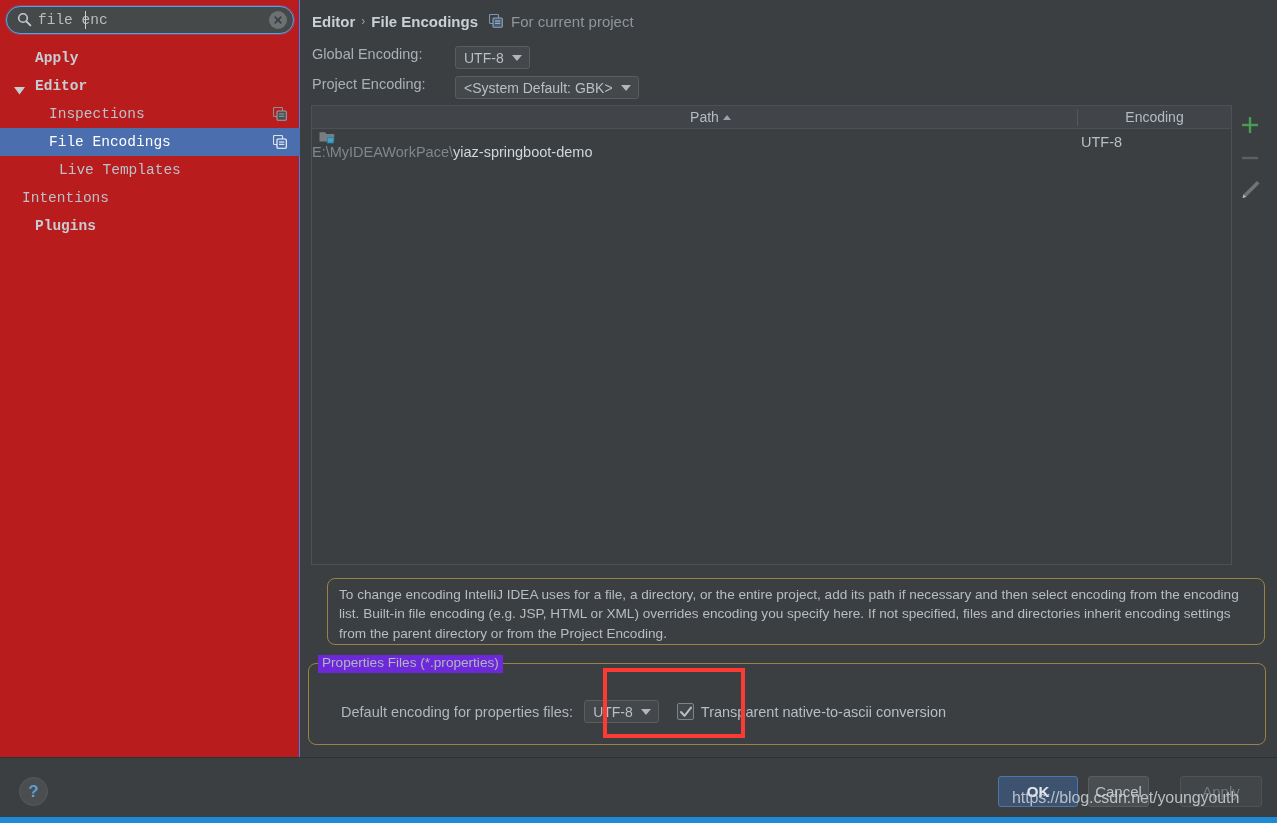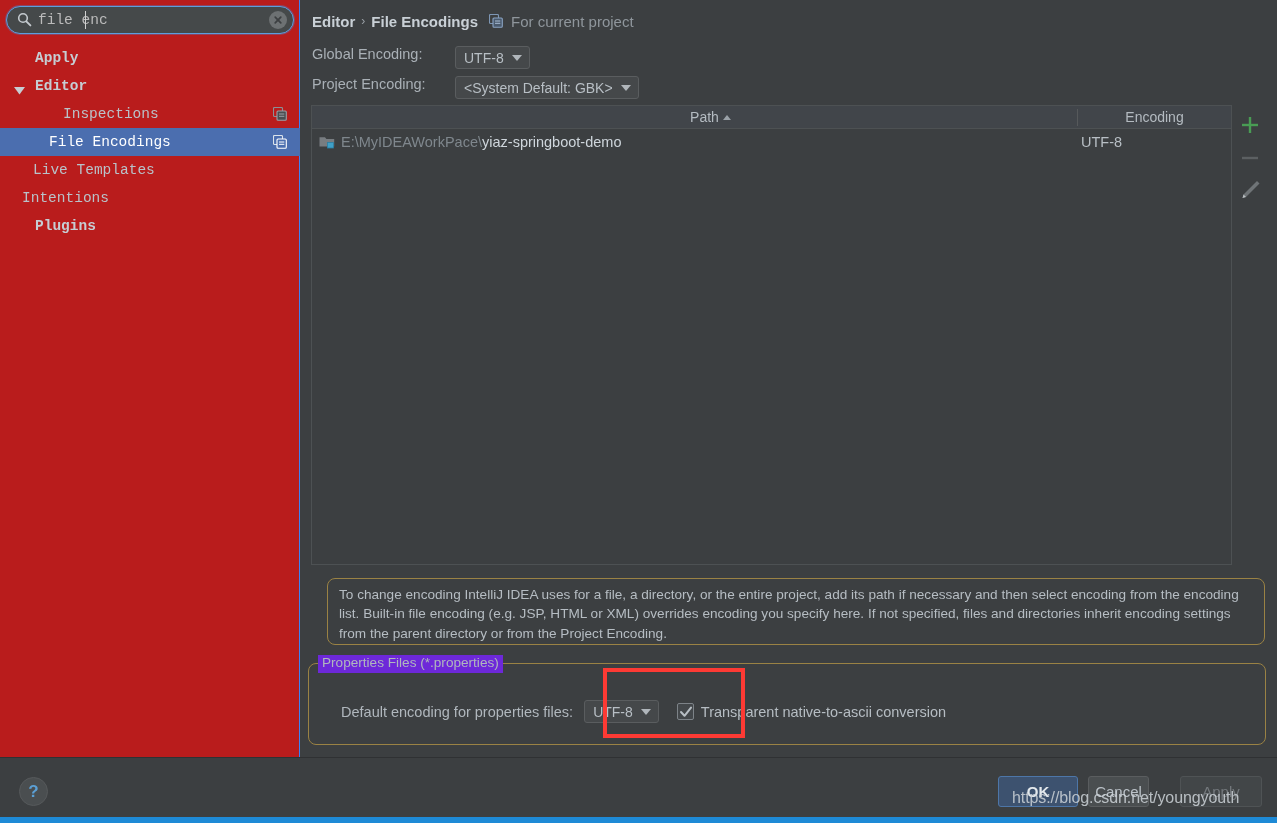--- a/index.html
+++ b/index.html
@@ -81,21 +81,21 @@
   .th {
     position: absolute; top: 0; height: 22px; line-height: 22px;
     font-size: 14px; color: #b4bbc1; text-align: center;
   }
   #th-divider { position: absolute; left: 765px; top: 3px; width: 1px; height: 17px; background: #56595b; }
   .sort-arrow { display: inline-block; width: 0; height: 0; margin-left: 4px;
     border-left: 4px solid transparent; border-right: 4px solid transparent;
     border-bottom: 5px solid #9aa1a7; vertical-align: 2px; }
   #table-row {
     position: absolute; left: 0; top: 24px; width: 919px; height: 24px;
-    display: flex; align-items: center;
+    display: flex; align-items: flex-start; flex-direction: column;
   }
   #row-folder-icon { margin-left: 7px; margin-right: 6px; display: inline-flex; }
   #row-path { font-size: 14.5px; white-space: nowrap; }
   #row-path .dim { color: #7f878d; }
   #row-path .bright { color: #cfd6dc; }
   #row-encoding {
     position: absolute; left: 769px; top: 0; height: 24px; line-height: 24px;
     font-size: 14.5px; color: #b8bfc5;
   }
 
@@ -195,21 +195,21 @@
     <div class="nav-item top" style="top:72px">
       <span class="nav-arrow">
         <svg width="11" height="8" viewBox="0 0 11 8">
             <polygon points="0,0 11,0 5.5,7.5" fill="#c6cdd3"></polygon>
           </svg>
       </span>
       <span class="nav-label" style="margin-left:35px">Editor</span>
     </div>
 
     <div class="nav-item" style="top:100px">
-      <span class="nav-label" style="margin-left:63px">Inspections</span>
+      <span class="nav-label" style="margin-left:49px">Inspections</span>
       <span class="nav-copy-icon">
         <svg width="14" height="14" viewBox="0 0 14 14">
           <rect x="0.5" y="0.5" width="9" height="9" rx="1" fill="none" stroke="#8a9096" stroke-width="1.1"></rect>
           <rect x="4" y="4" width="9.3" height="9.3" rx="1" fill="#4a4e50" stroke="#9aa0a6" stroke-width="1.1"></rect>
           <line x1="6" y1="7" x2="11.3" y2="7" stroke="#9aa0a6" stroke-width="1"></line>
           <line x1="6" y1="9.3" x2="11.3" y2="9.3" stroke="#9aa0a6" stroke-width="1"></line>
         </svg>
       </span>
     </div>
 
@@ -219,21 +219,21 @@
         <svg width="14" height="14" viewBox="0 0 14 14">
           <rect x="0.5" y="0.5" width="9" height="9" rx="1" fill="none" stroke="#dbe3ea" stroke-width="1.1"></rect>
           <rect x="4" y="4" width="9.3" height="9.3" rx="1" fill="#4b6eaf" stroke="#ffffff" stroke-width="1.1"></rect>
           <line x1="6" y1="7" x2="11.3" y2="7" stroke="#ffffff" stroke-width="1"></line>
           <line x1="6" y1="9.3" x2="11.3" y2="9.3" stroke="#ffffff" stroke-width="1"></line>
         </svg>
       </span>
     </div>
 
     <div class="nav-item" style="top:156px">
-      <span class="nav-label" style="margin-left:33px">Live Templates</span>
+      <span class="nav-label" style="margin-left:59px">Live Templates</span>
     </div>
 
     <div class="nav-item" style="top:184px">
       <span class="nav-label" style="margin-left:22px">Intentions</span>
     </div>
 
     <div class="nav-item top" style="top:212px">
       <span class="nav-label" style="margin-left:35px">Plugins</span>
     </div>
   </div>

